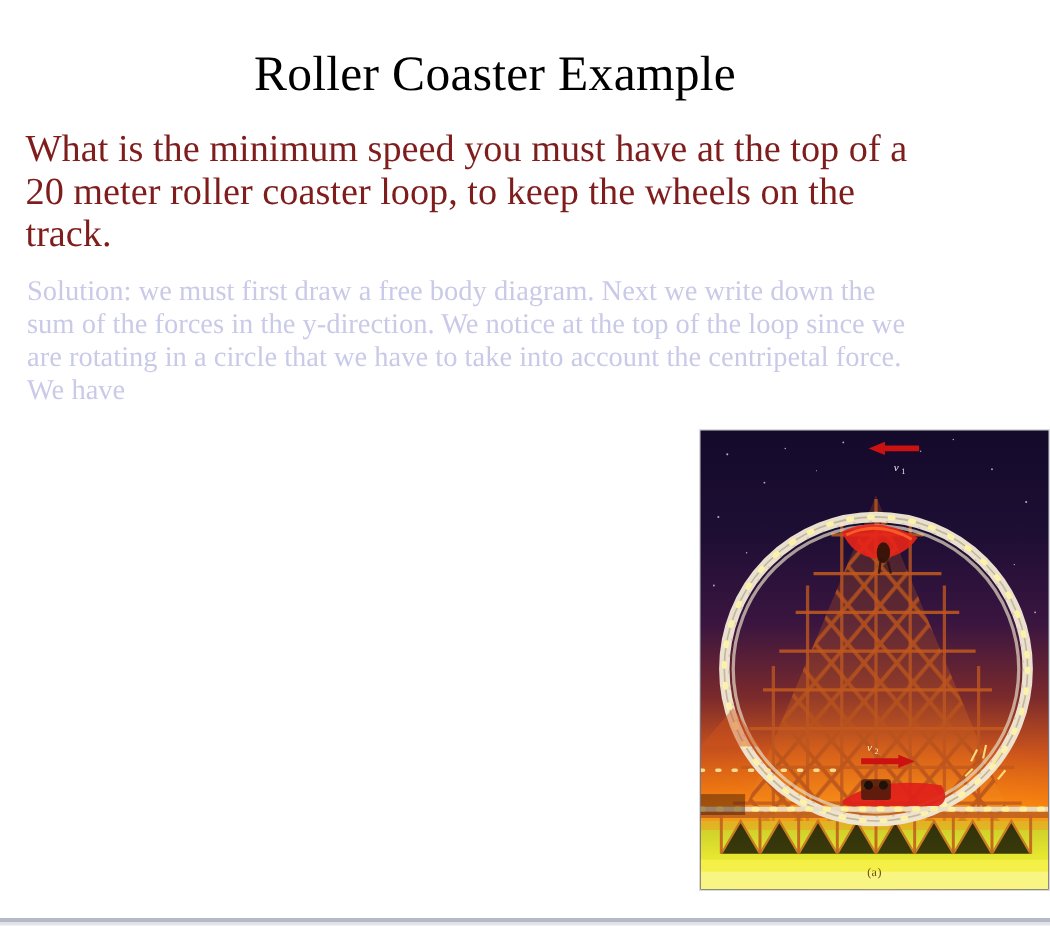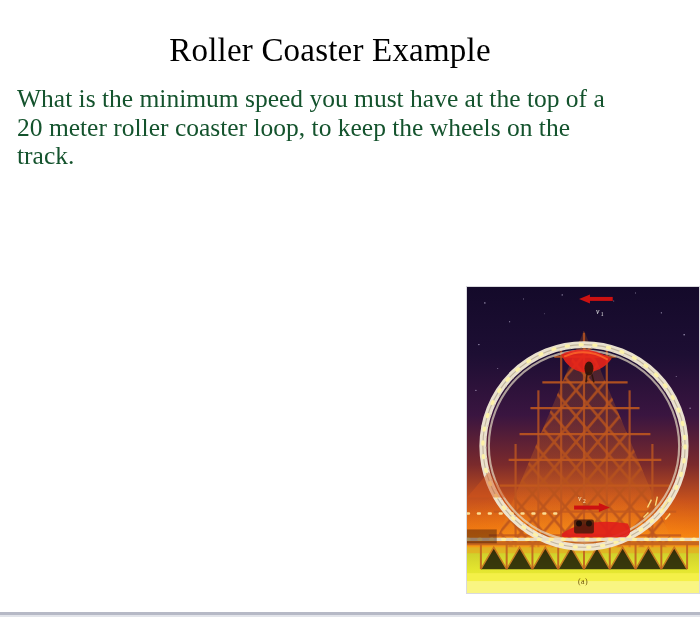--- a/index.html
+++ b/index.html
@@ -40,21 +40,21 @@
 
   
   .question-body {
     position: absolute;
     left: 17px;
     top: 85px;
     width: 600px;
     font-family: "Liberation Serif", "DejaVu Serif", serif;
     font-size: 25.5px;
     line-height: 28.5px;
-    color: #14532d;
+    color: #7f1d1d;
     text-align: left;
   }
 
   
   .solution-body {
     position: absolute;
     left: 18px;
     top: 184px;
     width: 602px;
     font-family: "Liberation Serif", "DejaVu Serif", serif;
@@ -115,20 +115,21 @@
 </style>
 </head>
 <body>
 
 <div class="slide">
 
   <div class="slide-title">Roller Coaster Example</div>
 
   <div class="question-body">What is the minimum speed you must have at the top of a 20 meter roller coaster loop, to keep the wheels on the track.</div>
 
+  <div class="solution-body">Solution: we must first draw a free body diagram. Next we write down the sum of the forces in the y-direction. We notice at the top of the loop since we are rotating in a circle that we have to take into account the centripetal force. We have</div>
 
   <div class="photo-figure">
     <svg class="photo-canvas" viewBox="0 0 234 308" preserveAspectRatio="none">
       <defs>
         <linearGradient id="skyGrad" x1="0" y1="0" x2="0" y2="1">
           <stop offset="0" stop-color="#140a2a"></stop>
           <stop offset="0.22" stop-color="#1d0e33"></stop>
           <stop offset="0.42" stop-color="#3a1540"></stop>
           <stop offset="0.58" stop-color="#7a2a2c"></stop>
           <stop offset="0.70" stop-color="#c9531c"></stop>

